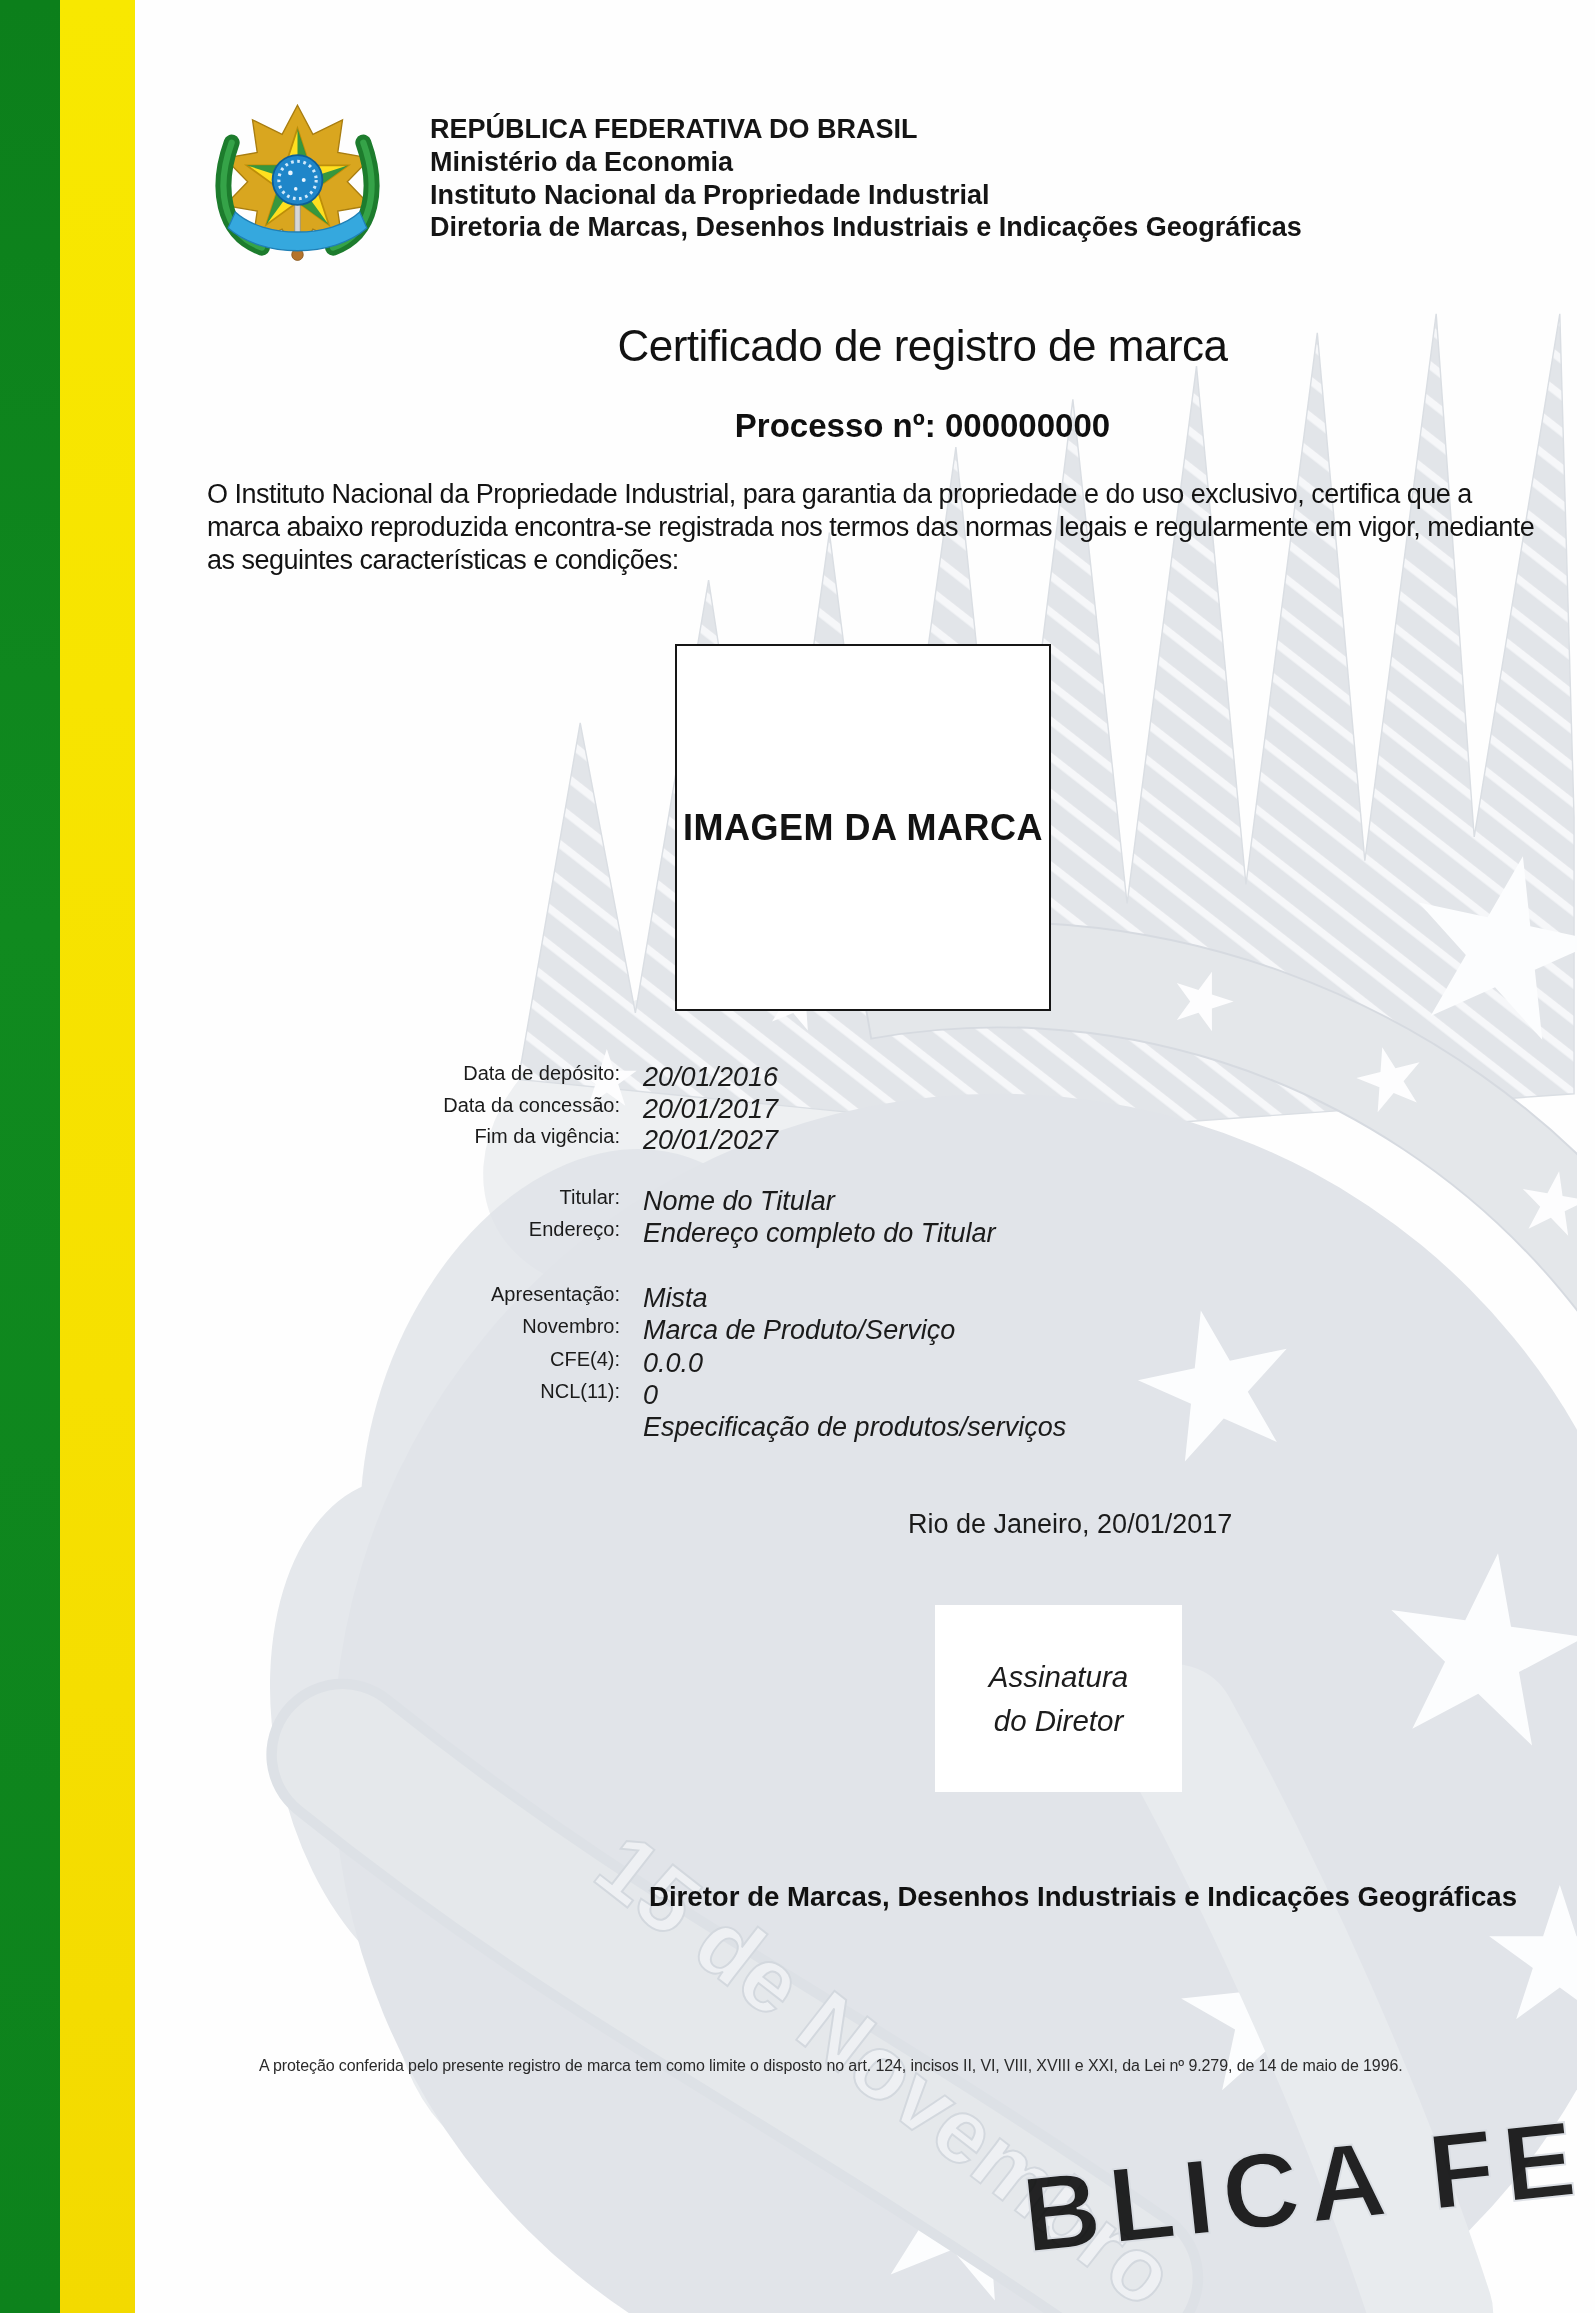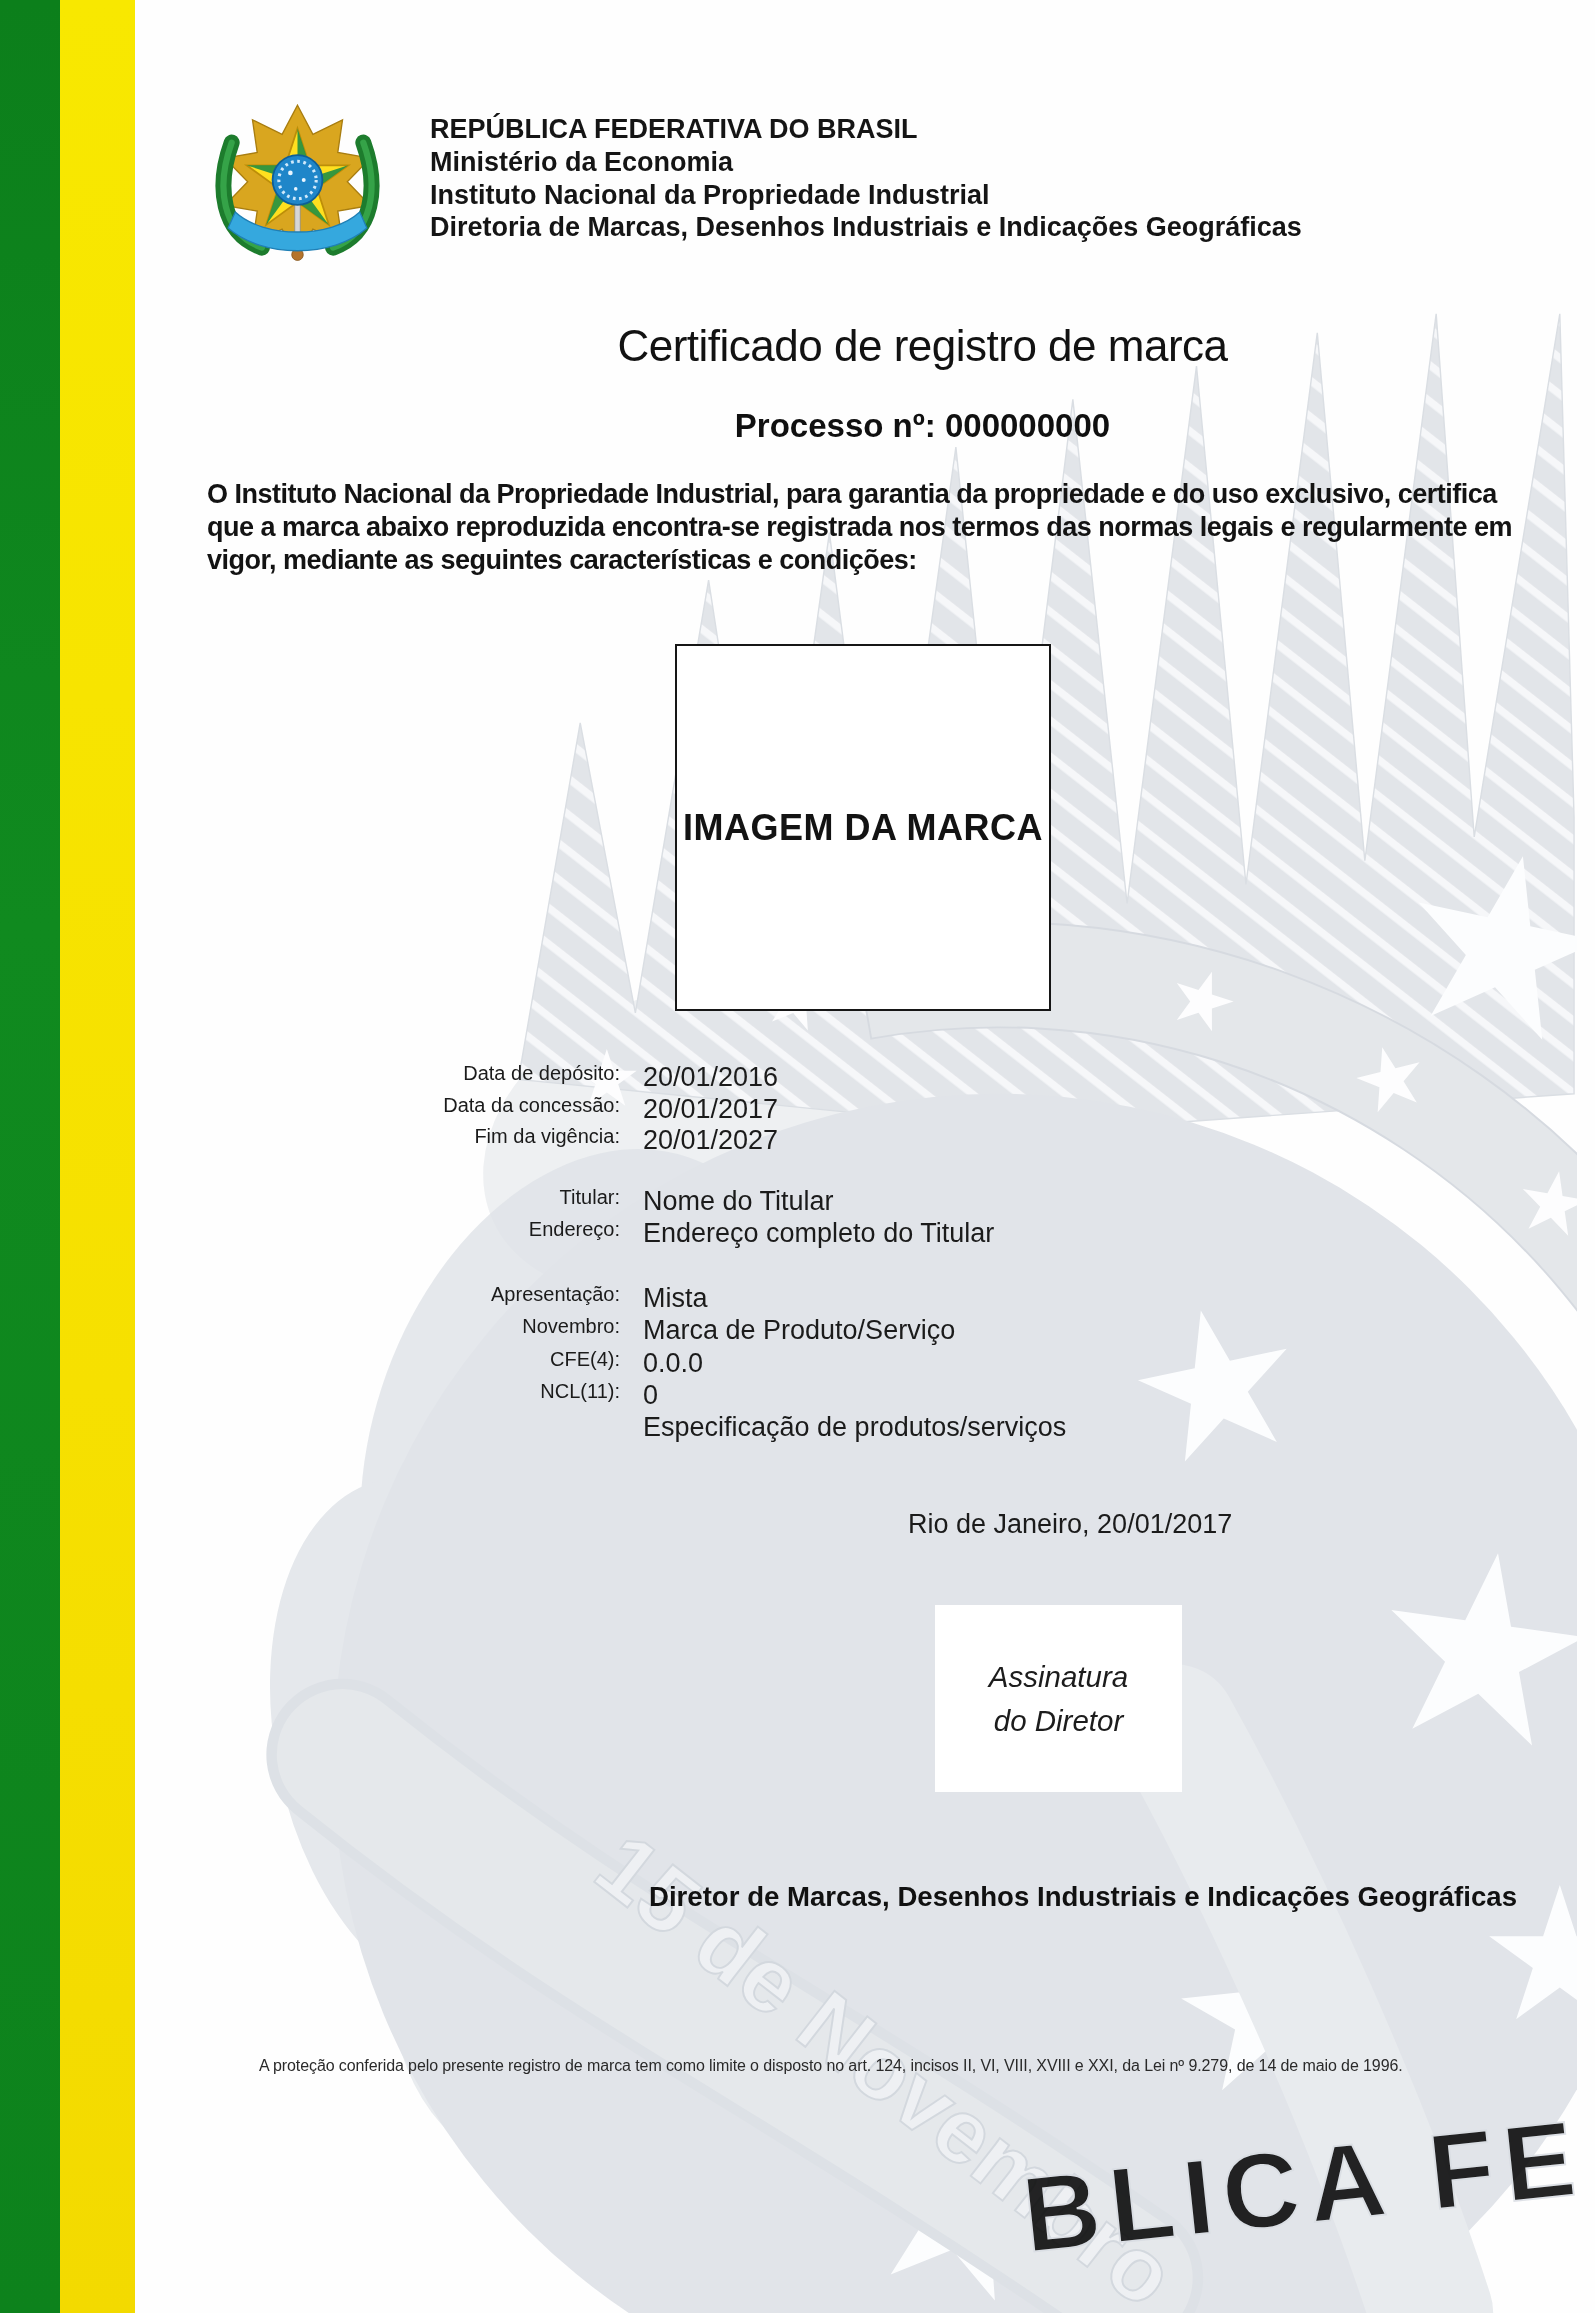--- a/index.html
+++ b/index.html
@@ -7,27 +7,27 @@
         font-family:"Liberation Sans", sans-serif;color:#1b1b1b;}
   .stripe{position:absolute;top:0;bottom:0;z-index:3;}
   .stripe.green{left:0;width:60px;background:linear-gradient(180deg,#0c7f1b,#108a1f 40%,#0d821c);}
   .stripe.yellow{left:60px;width:75px;background:linear-gradient(180deg,#f8e800,#f6e000 60%,#f3da00);}
   .wm{position:absolute;inset:0;z-index:0;pointer-events:none;}
   .content{position:absolute;inset:0;z-index:2;}
   .abs{position:absolute;white-space:nowrap;}
   .hline{font-size:27px;line-height:32px;color:#151515;font-weight:bold;}
   .title{left:228px;width:1389px;text-align:center;font-size:44px;letter-spacing:-0.5px;color:#121212;}
   .process{left:228px;width:1389px;text-align:center;font-size:33px;font-weight:bold;color:#101010;}
-  .para{left:207px;top:478px;width:1341px;font-size:27px;font-weight:bold;line-height:33px;
+  .para{left:207px;top:478px;width:1341px;font-size:27px;font-weight:normal;line-height:33px;
         letter-spacing:-0.5px;white-space:normal;color:#131313;}
   .brandbox{left:675px;top:644px;width:372px;height:363px;border:2.9px solid #161616;background:#ffffff;
             display:flex;align-items:center;justify-content:center;}
   .brandtext{font-size:36px;font-weight:bold;letter-spacing:0.5px;color:#131313;}
   .lbl{left:0;width:620px;text-align:right;font-size:20px;}
-  .val{left:643px;font-size:27px;}
+  .val{left:643px;font-size:27px;font-style:italic;}
   .rio{left:908px;top:1509px;font-size:27px;}
   .sigbox{left:935px;top:1605px;width:247px;height:187px;background:#ffffff;
           display:flex;flex-direction:column;align-items:center;justify-content:center;font-style:italic;}
   .sigline{font-size:29.5px;line-height:44px;color:#1c1c1c;}
   .signer{left:380px;top:1881px;width:1406px;text-align:center;font-size:27.6px;font-weight:bold;color:#111;}
   .footer{left:259px;top:2057px;font-size:16px;letter-spacing:-0.1px;color:#2a2a2a;}
   .coat{position:absolute;left:213px;top:88px;width:169px;height:192px;z-index:2;}
 </style>
 </head>
 <body>

